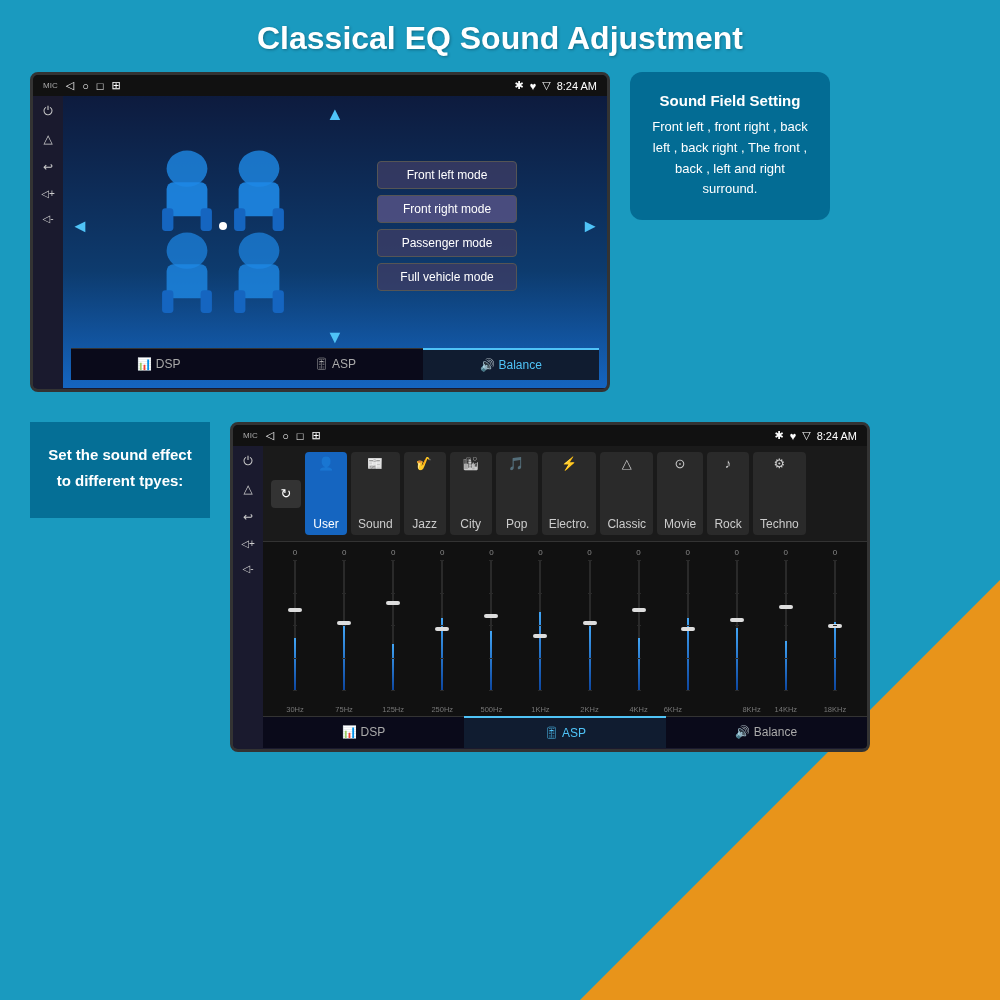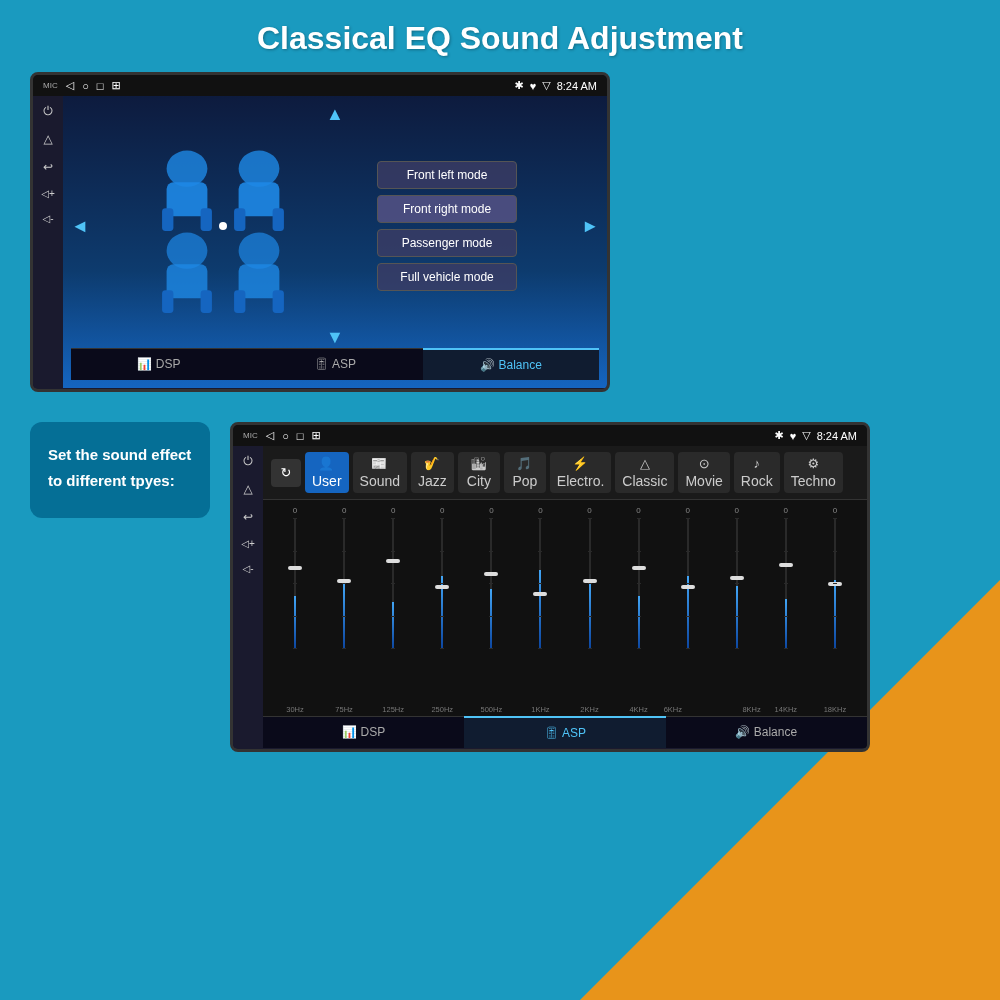--- a/index.html
+++ b/index.html
@@ -240,25 +240,25 @@
     }
 
     .bottom-section {
       display: flex;
       gap: 20px;
       align-items: flex-start;
     }
 
     .set-sound-box {
       background: rgba(0, 100, 140, 0.8);
-      border-radius: 12px;
+      border-radius: 0;
       padding: 20px 18px;
       color: white;
       max-width: 180px;
-      text-align: left;
+      text-align: center;
       font-size: 14px;
       line-height: 1.7;
     }
 
     .set-sound-title {
       font-weight: bold;
       font-size: 15px;
       margin-bottom: 5px;
     }
 
@@ -311,21 +311,22 @@
     .preset-btn.selected {
       background: #1565c0;
       color: white;
     }
 
     .preset-icon {
       font-size: 13px;
     }
 
     .preset-label {
-      font-size: 14px;
+      font-size: 12px;
+      margin-top: 44px;
     }
 
   </style>
 </head>
 <body>
 
 <div class="bg-triangle"></div>
 
 <div class="content">
 
@@ -426,20 +427,24 @@
               <span>🎚</span> ASP
             </div>
             <div class="bottom-tab active">
               <span>🔊</span> Balance
             </div>
           </div>
         </div>
       </div>
     </div>
 
+    <div class="sound-field-box">
+      <div class="sound-field-title">Sound Field Setting</div>
+      <div class="sound-field-desc">Front left , front right , back left , back right , The front , back , left and right surround.</div>
+    </div>
 
   </div>
 
 
   <div class="bottom-section">
 
     <div class="set-sound-box">
       <div class="set-sound-title">Set the sound effect to different tpyes:</div>
     </div>
 

